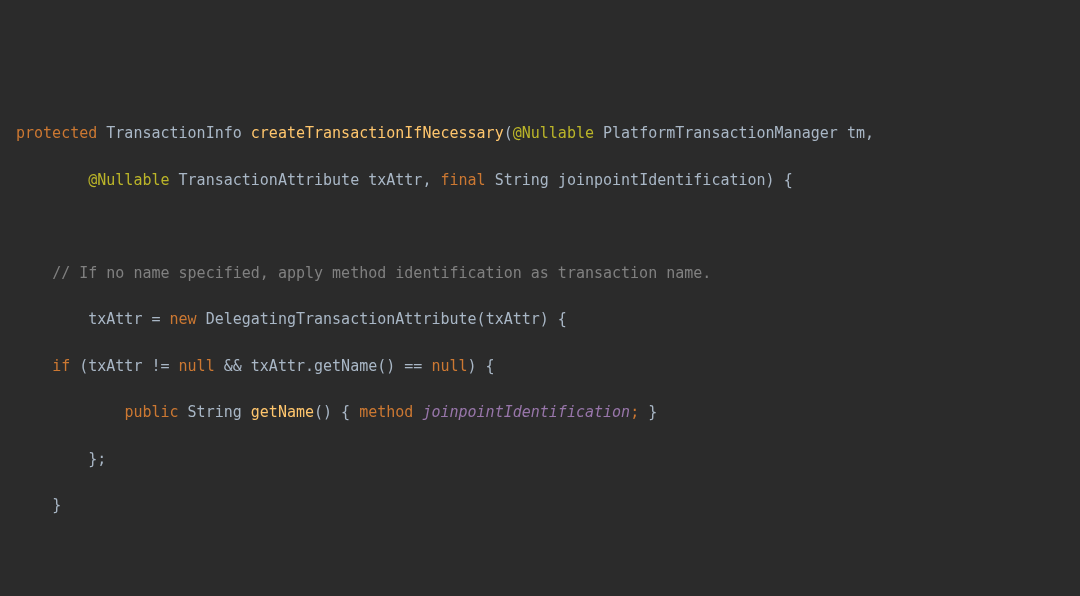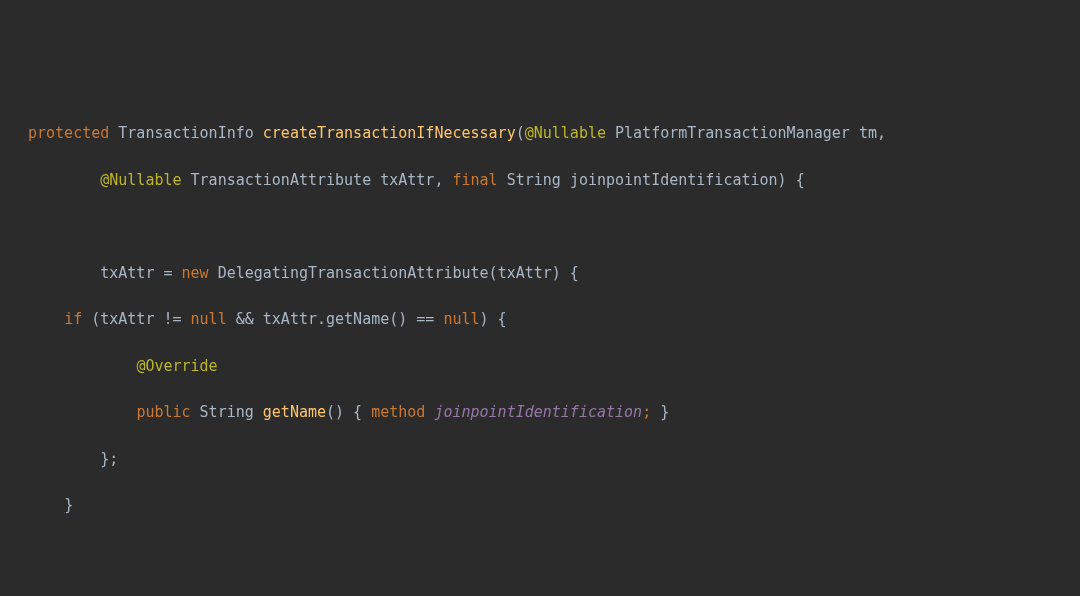--- a/index.html
+++ b/index.html
@@ -19,34 +19,34 @@
     }
     .kw { color: #cc7832; }
     .annot { color: #bbb529; }
     .type { color: #a9b7c6; }
     .typedef { color: #a9b7c6; }
     .method-decl { color: #ffc66d; }
     .method-call { color: #a9b7c6; }
     .param-ul { text-decoration-thickness: 1px; text-underline-offset: 3px; }
     .field { color: #9876aa; font-style: italic; }
     .comment { color: #808080; }
-    .line { display: block; padding-left: 8px; margin-left: 12px; }
+    .line { display: block; padding-left: 8px; }
   </style>
 </head>
 <body>
 
 
 
 <div class="code-area">
 <span class="line"><span class="kw">protected</span> <span class="typedef">TransactionInfo</span> <span class="method-decl">createTransactionIfNecessary</span>(<span class="annot">@Nullable</span> <span class="type">PlatformTransactionManager</span> <span>tm</span><span>,</span></span>
 <span class="line">        <span class="annot">@Nullable</span> <span class="type">TransactionAttribute</span> <span class="param-ul">txAttr</span><span>,</span> <span class="kw">final</span> <span class="type">String</span> <span>joinpointIdentification</span><span>) {</span></span>
 <span class="line"> </span>
+<span class="line">    <span class="comment">// If no name specified, apply method identification as transaction name.</span></span>
 <span class="line">        <span class="param-ul">txAttr</span><span> = </span><span class="kw">new</span> <span class="type">DelegatingTransactionAttribute</span><span>(</span><span class="param-ul">txAttr</span><span>) {</span></span>
 <span class="line">    <span class="kw">if</span> (<span class="param-ul">txAttr</span><span> != </span><span class="kw">null</span><span> &amp;&amp; </span><span class="param-ul">txAttr</span><span>.</span><span class="method-call">getName</span><span>() == </span><span class="kw">null</span><span>) {</span></span>
-<span class="line">            <span class="annot">@Override</span></span>
 <span class="line">            <span class="kw">public</span> <span class="type">String</span> <span class="method-decl">getName</span><span>() { </span><span class="kw">method</span> <span class="field param-ul">joinpointIdentification</span><span class="kw">;</span><span> }</span></span>
 <span class="line">        <span>};</span></span>
 <span class="line">    <span>}</span></span>
 <span class="line"> </span>
 
 
 
 
 
 

